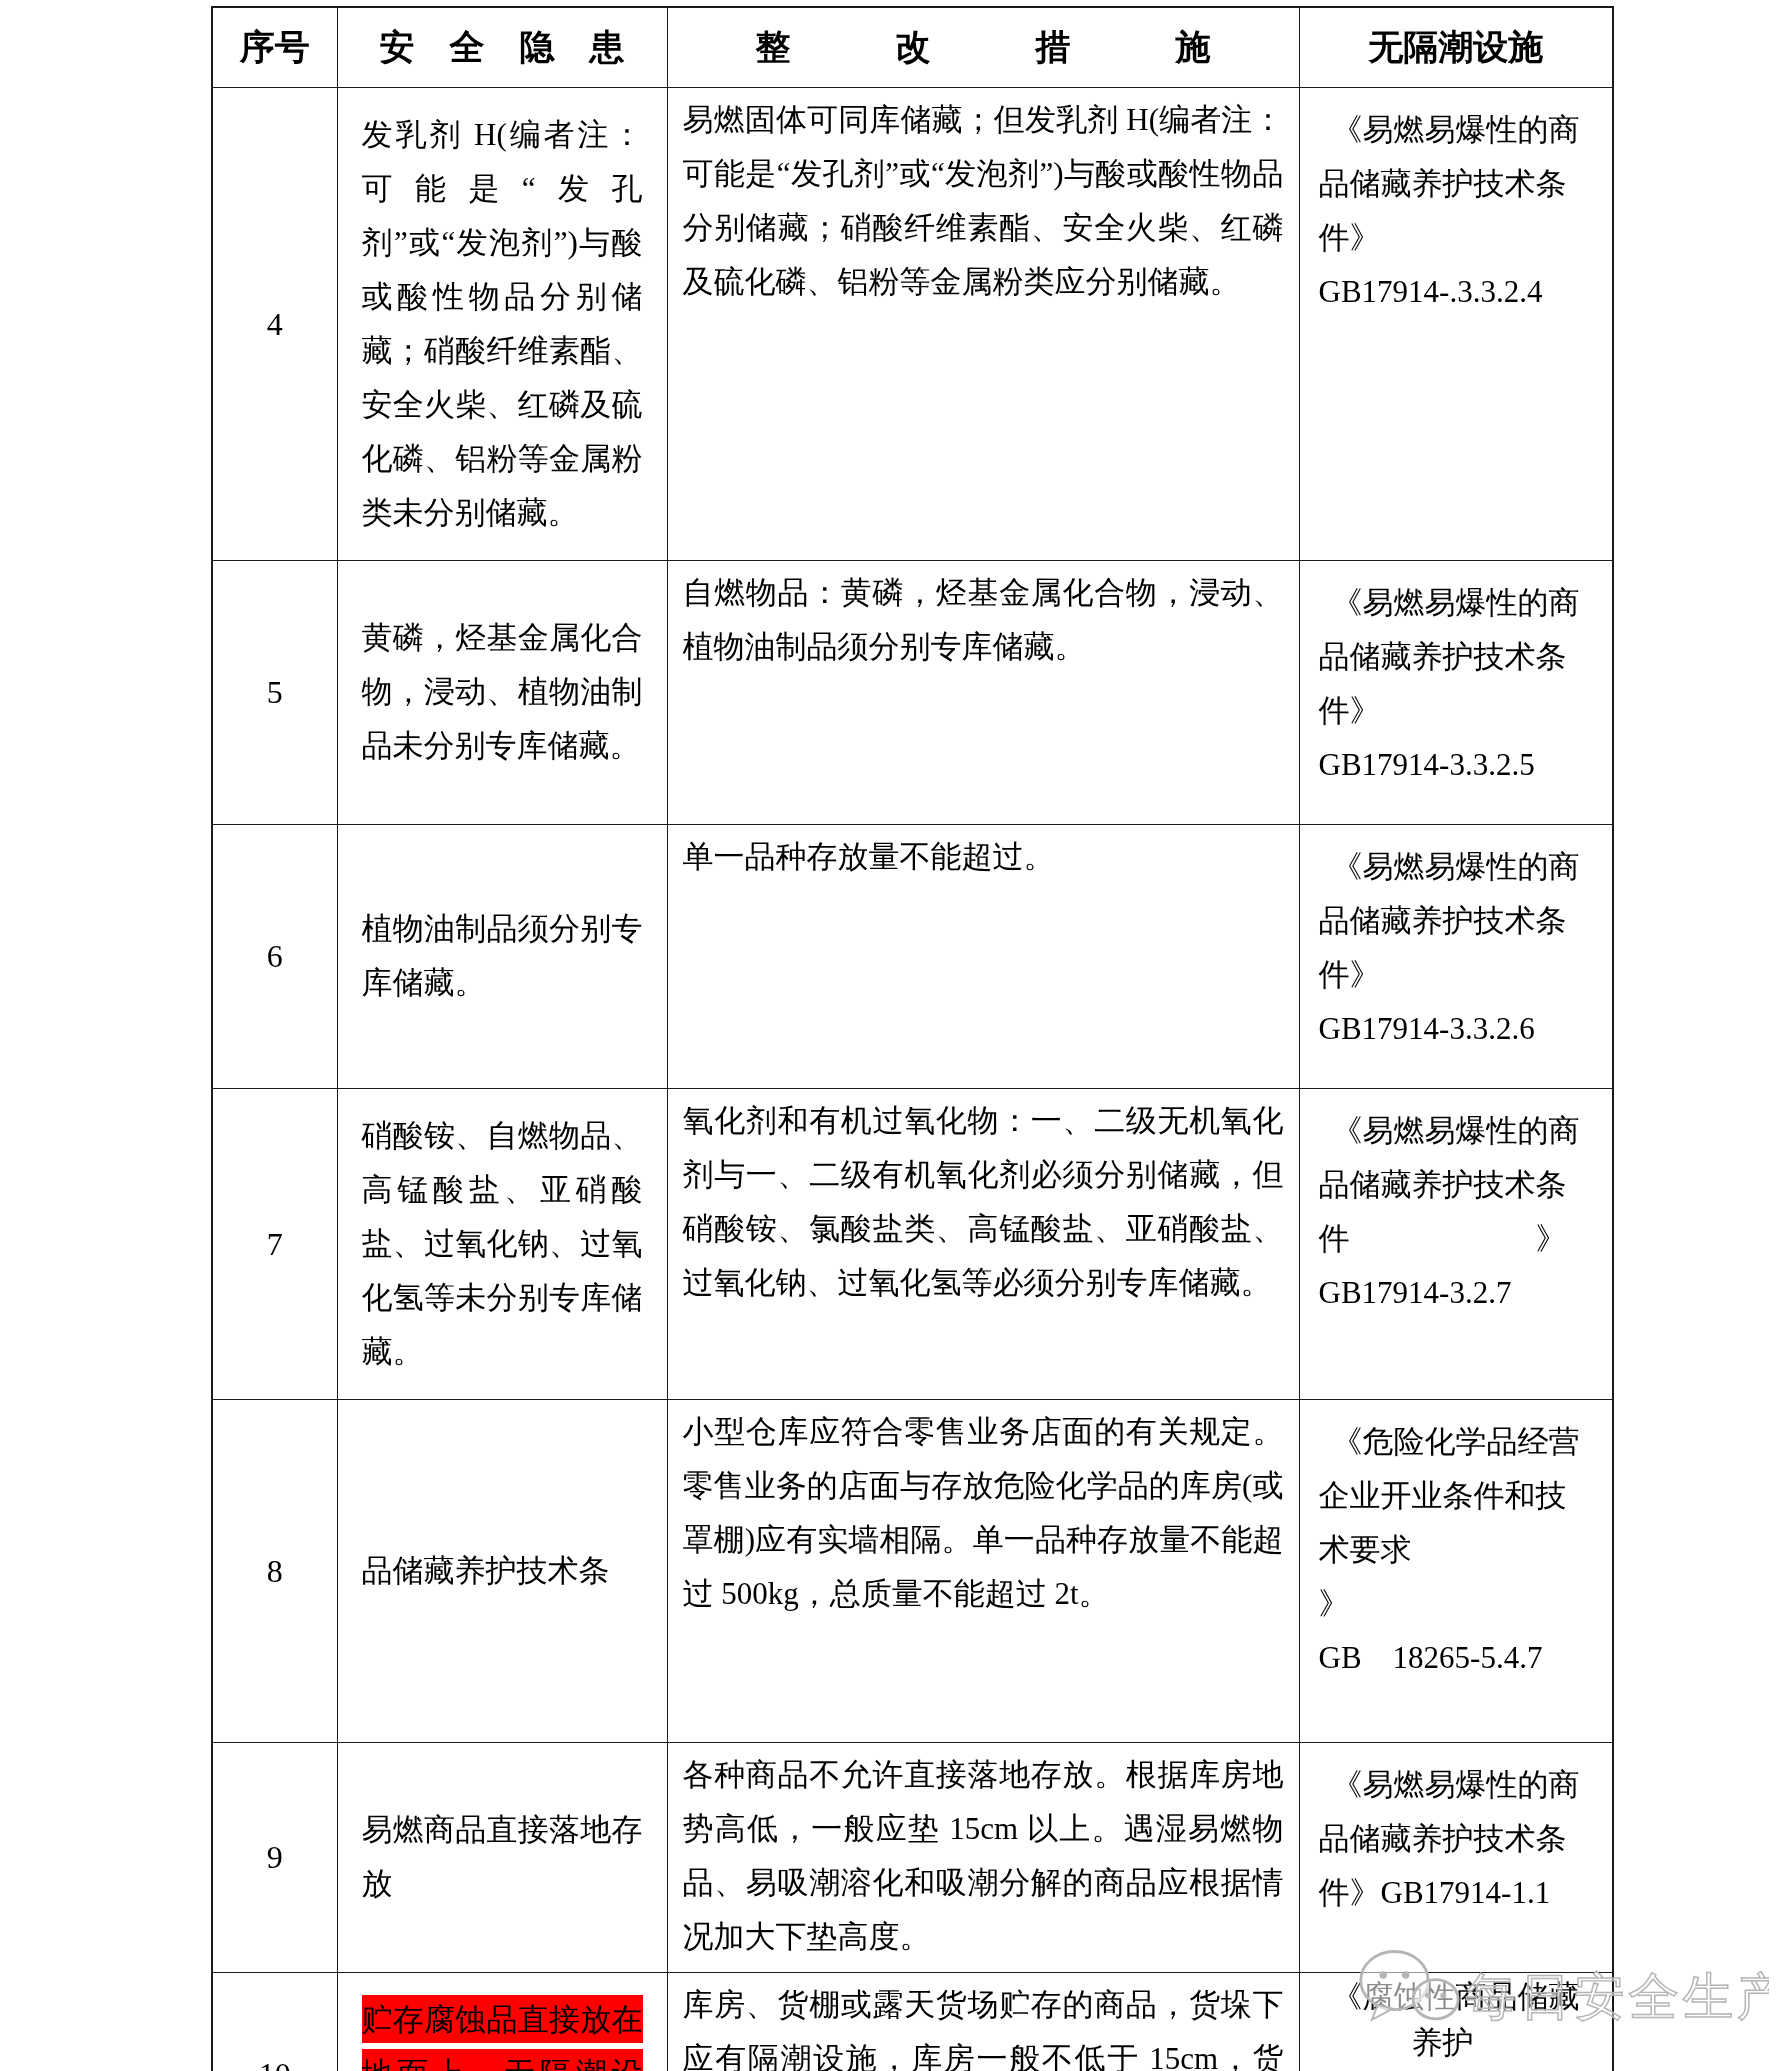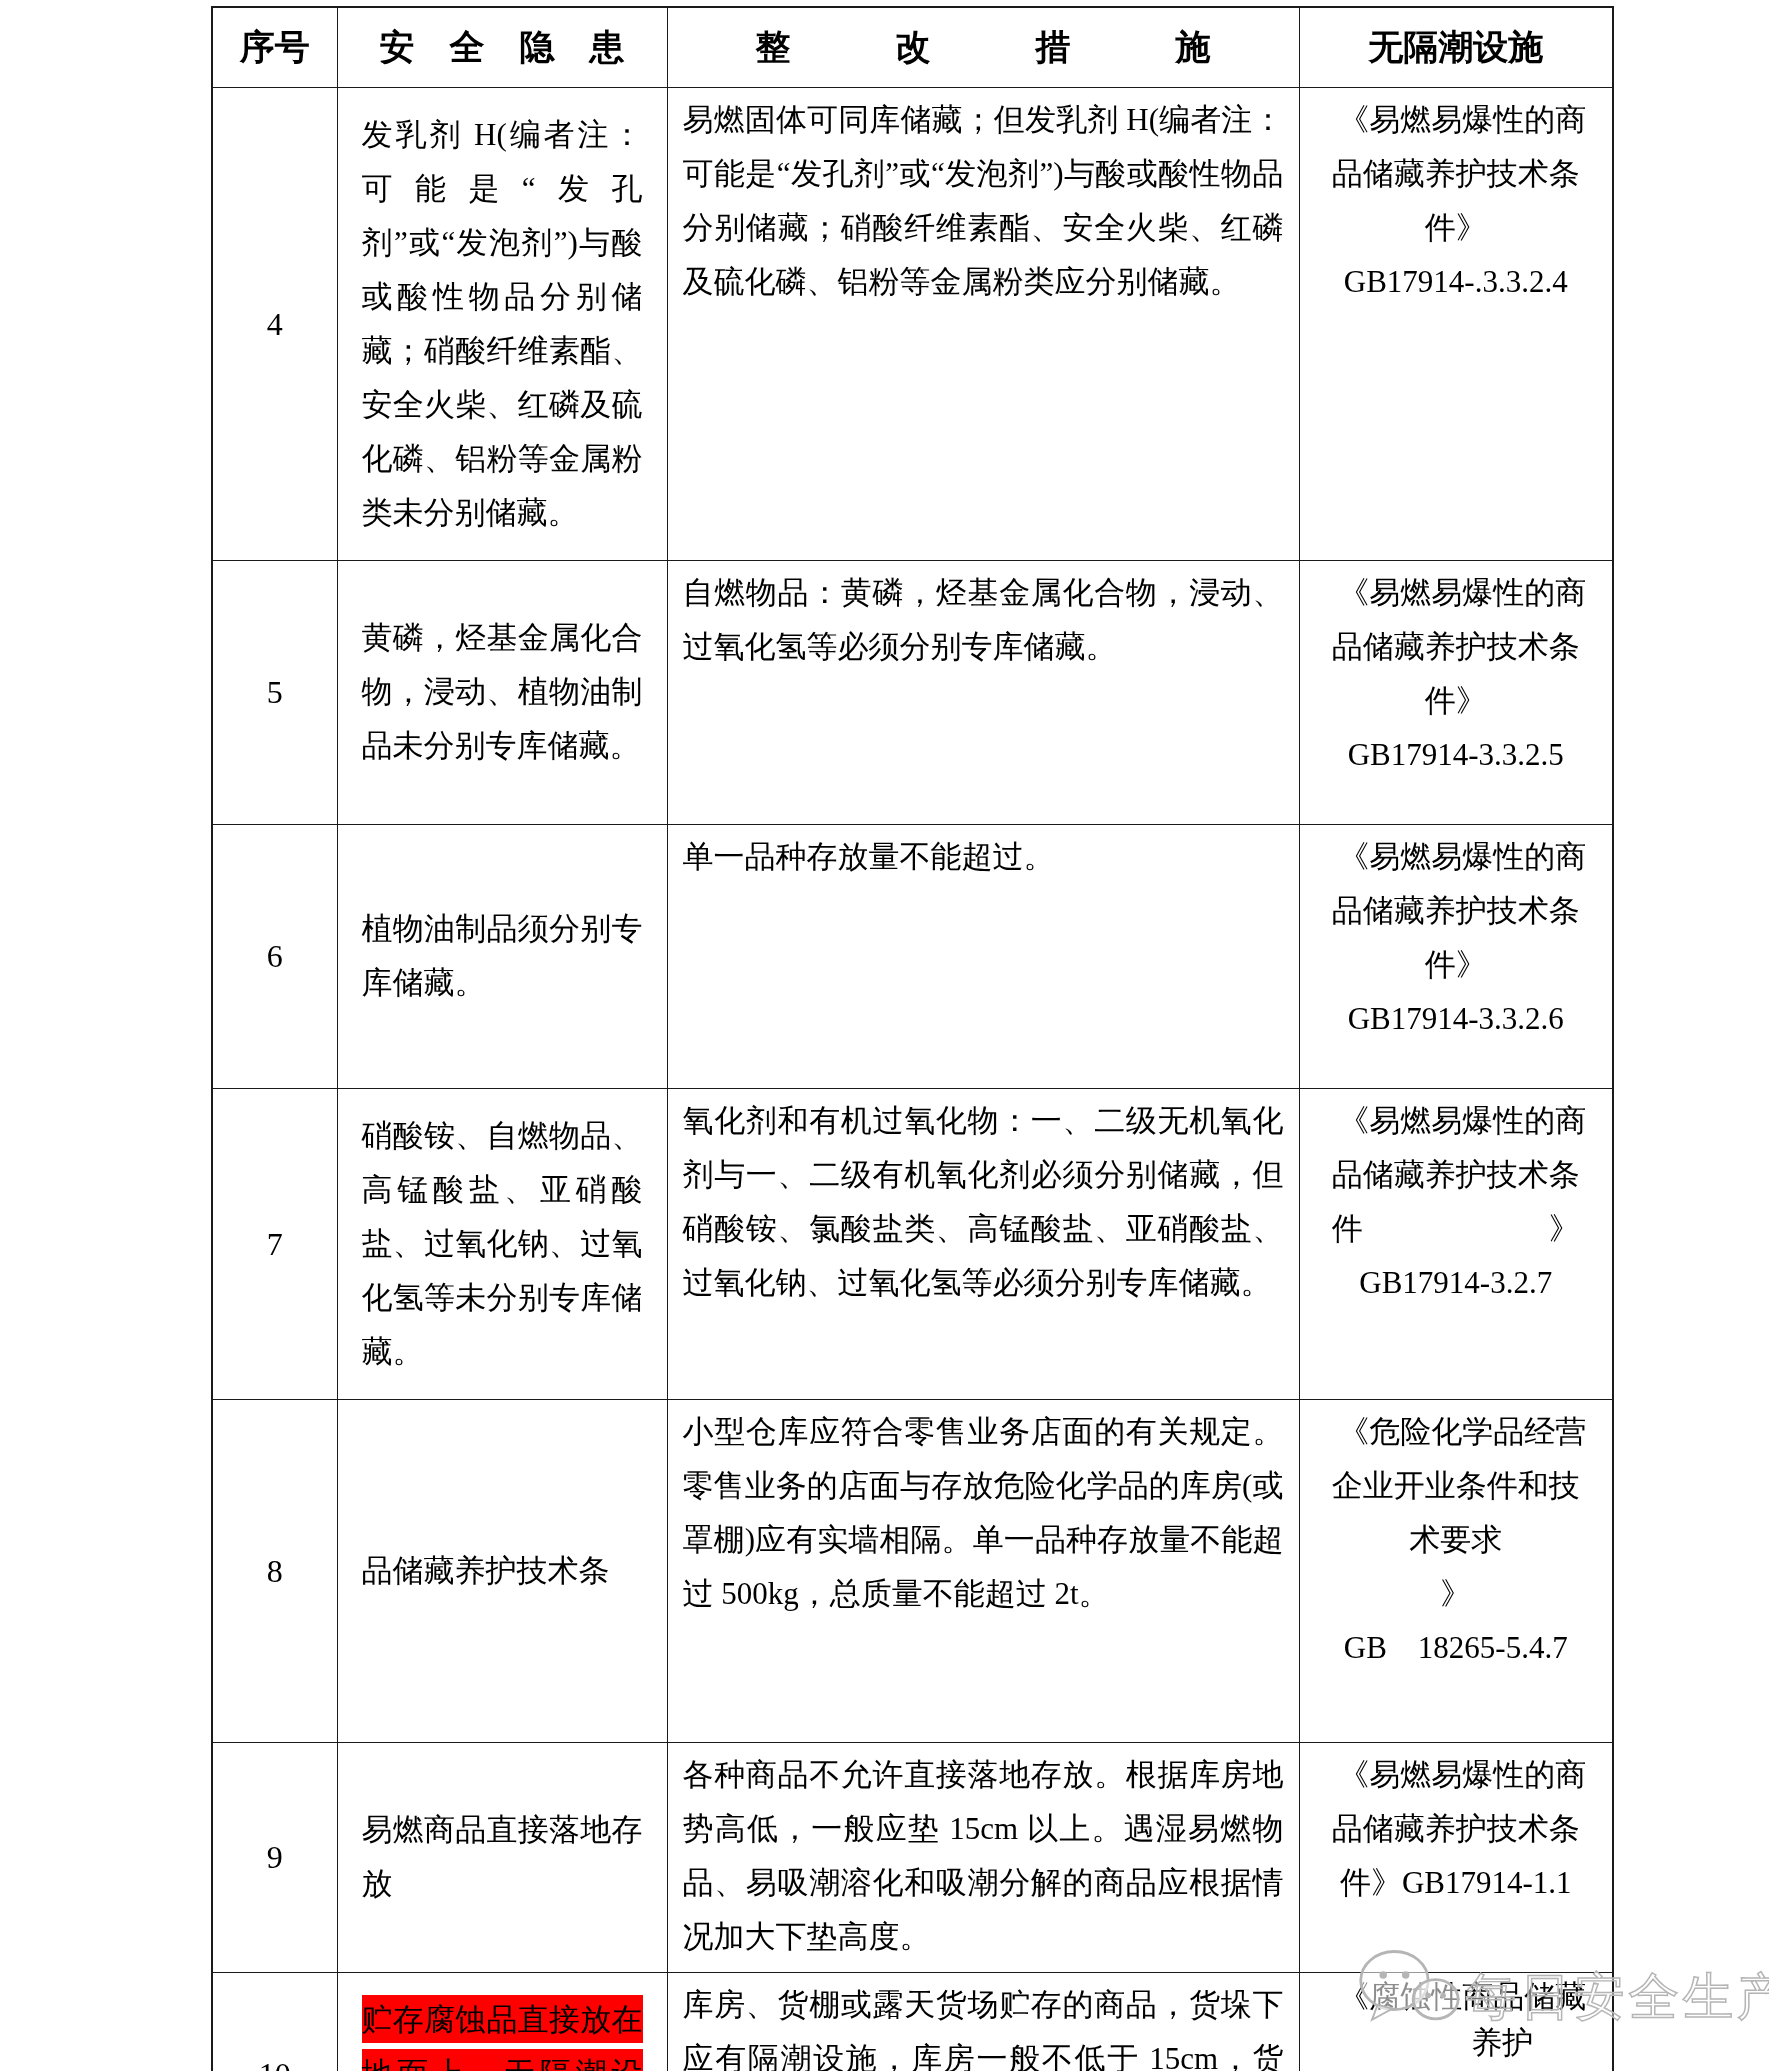--- a/index.html
+++ b/index.html
@@ -57,23 +57,23 @@
   }
   td.measure{
     vertical-align:top;
     text-align:justify;
     padding:5.6px 15px;
     font-family:Liberation Serif, serif;
   }
   td.basis{
     vertical-align:top;
     white-space:pre-line;
-    text-align:center;
+    text-align:left;
     text-indent:13px;
-    padding:5px 19px;
+    padding:15px 19px;
   }
   td.basis-tight{
     line-height:46px;
     padding-top:1.9px;
   }
   .hl{
     background:#fe0000;
     padding:6.6px 0;
     -webkit-box-decoration-break:clone;
     box-decoration-break:clone;
@@ -111,21 +111,21 @@
         <td class="hazard">发乳剂 H(编者注：可能是“发孔剂”或“发泡剂”)与酸或酸性物品分别储藏；硝酸纤维素酯、安全火柴、红磷及硫化磷、铝粉等金属粉类未分别储藏。</td>
         <td class="measure">易燃固体可同库储藏；但发乳剂 H(编者注：可能是“发孔剂”或“发泡剂”)与酸或酸性物品分别储藏；硝酸纤维素酯、安全火柴、红磷及硫化磷、铝粉等金属粉类应分别储藏。</td>
         <td class="basis">《易燃易爆性的商
 品储藏养护技术条
 件》
 GB17914-.3.3.2.4</td>
       </tr>
       <tr class="r1">
         <td class="no">5</td>
         <td class="hazard">黄磷，烃基金属化合物，浸动、植物油制品未分别专库储藏。</td>
-        <td class="measure">自燃物品：黄磷，烃基金属化合物，浸动、过氧化氢等必须分别专库储藏。</td>
+        <td class="measure">自燃物品：黄磷，烃基金属化合物，浸动、植物油制品须分别专库储藏。</td>
         <td class="basis">《易燃易爆性的商
 品储藏养护技术条
 件》
 GB17914-3.3.2.5</td>
       </tr>
       <tr class="r2">
         <td class="no">6</td>
         <td class="hazard">植物油制品须分别专库储藏。</td>
         <td class="measure">单一品种存放量不能超过。</td>
         <td class="basis">《易燃易爆性的商

